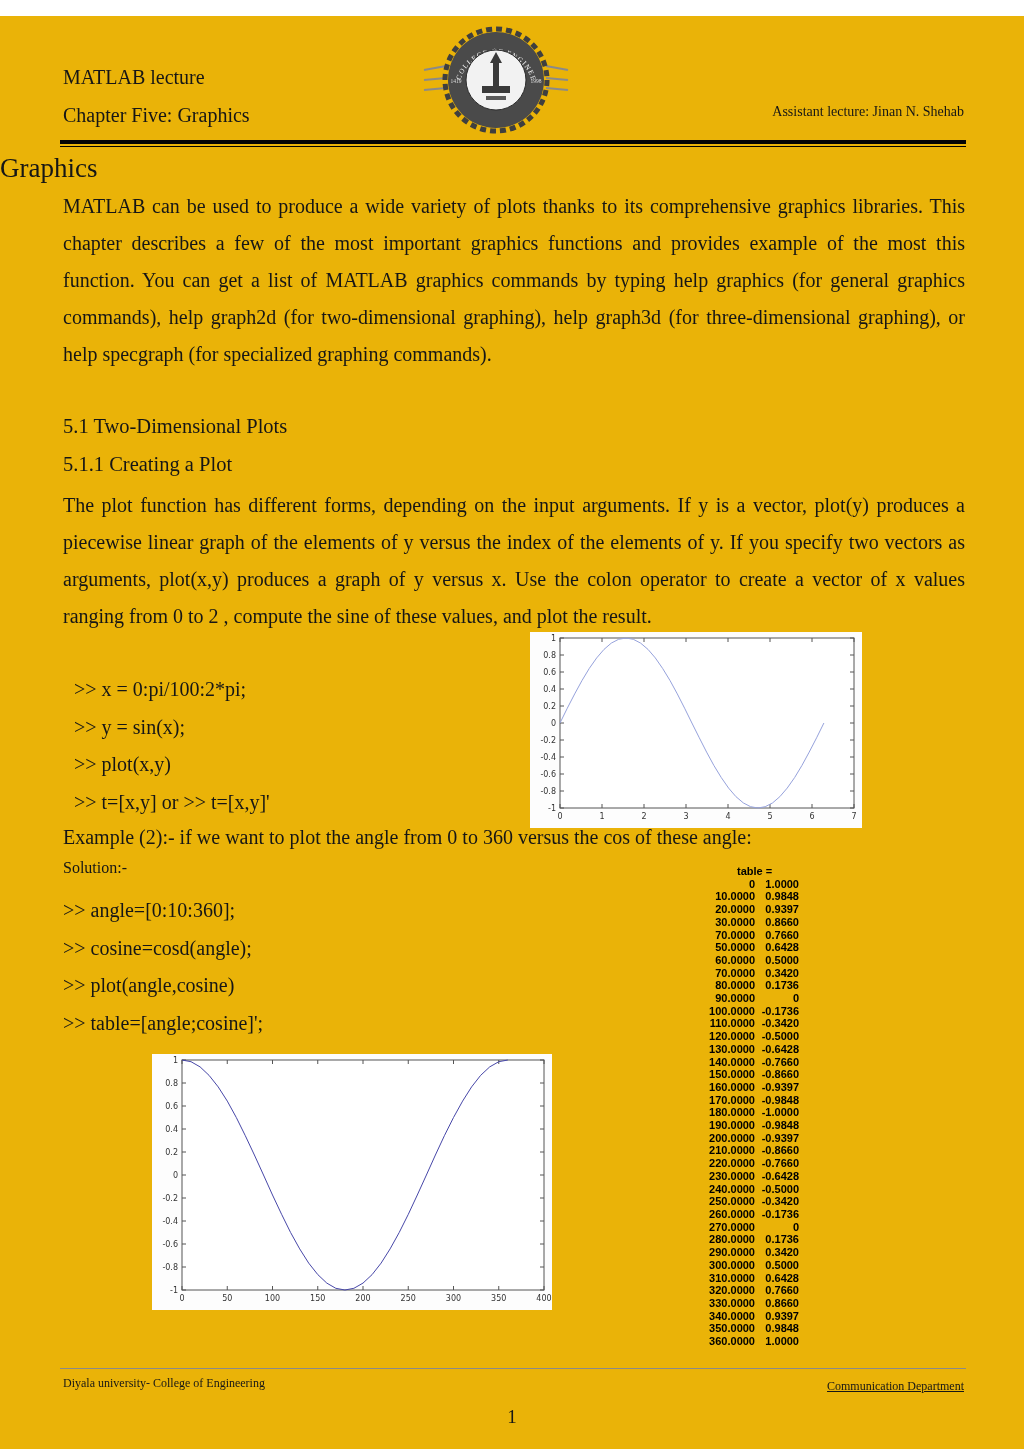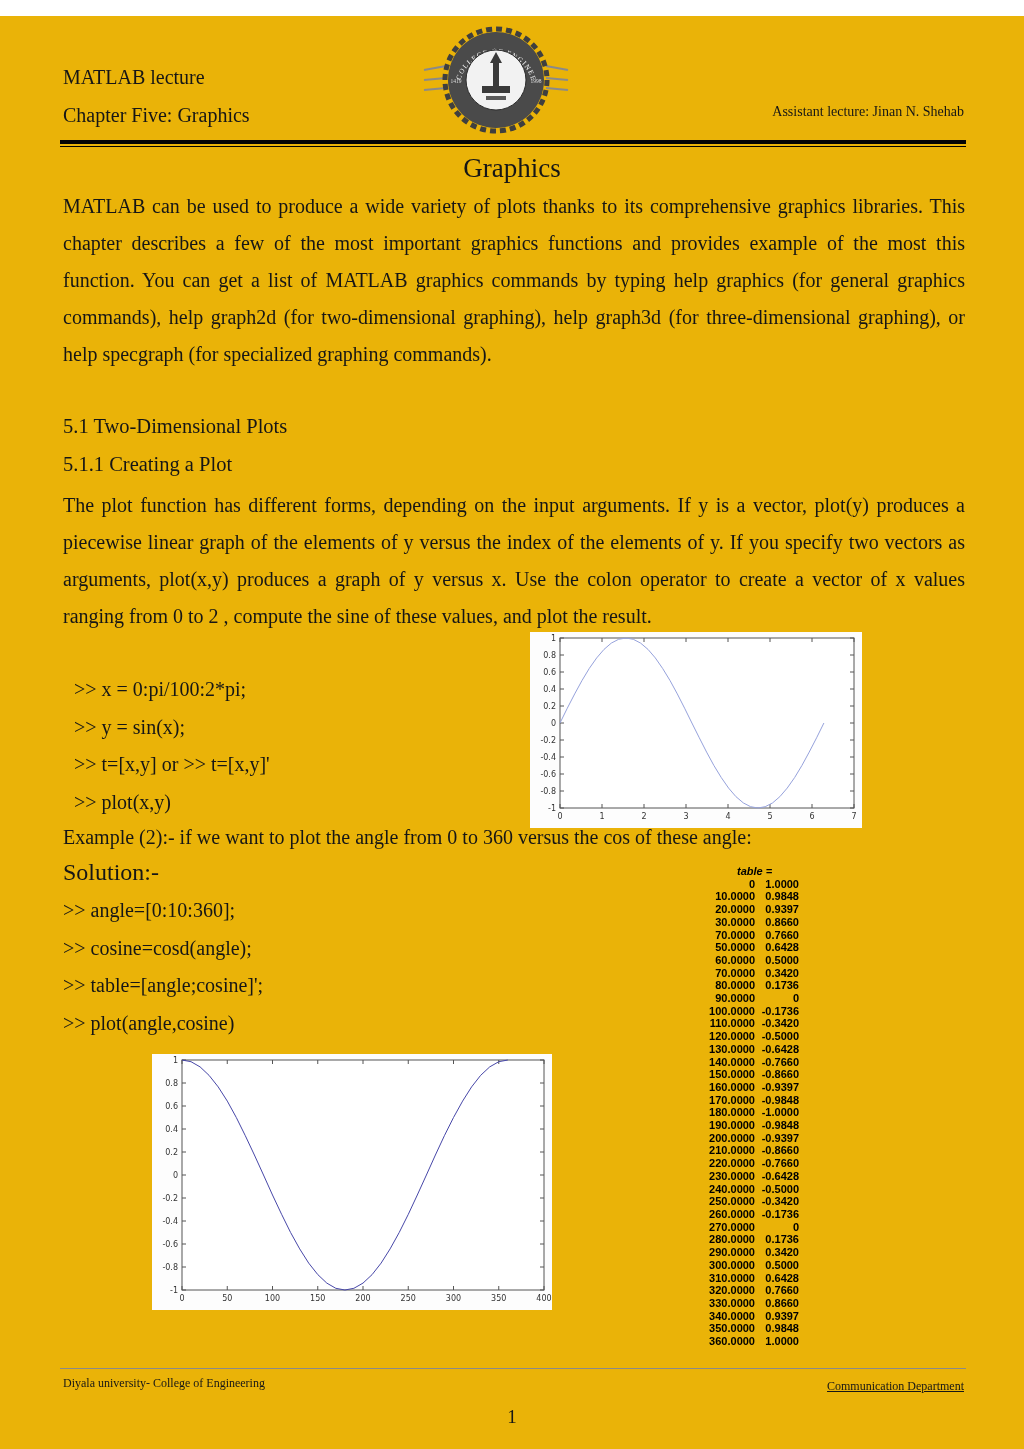--- a/index.html
+++ b/index.html
@@ -5,29 +5,29 @@
   * { margin:0; padding:0; box-sizing:border-box; }
   html,body { background:#fff; }
   .page {
     position:relative; width:1024px; height:1449px; margin:16px auto;
     background:#eab308; color:#161616;
     font-family:"Liberation Serif", serif; overflow:hidden;
   }
   .abs { position:absolute; }
   .body-text { font-size:20px; line-height:37px; text-align:justify; }
   .heading { font-size:20.5px; }
-  .page-title { font-size:27px; text-align:center; width:100%; }
+  .page-title { font-size:27px; text-align:left; width:100%; }
   .code-line { font-size:20px; line-height:37.5px; white-space:pre; }
   .rule-top { border-top:4px solid #050505; border-bottom:1px solid #050505; height:7px; }
   .rule-bottom { border-top:1px solid #8a8a8a; height:1px; }
   .matlab-table {
     font-family:"Liberation Sans", sans-serif; font-weight:bold;
     font-size:11px; line-height:12.7px; color:#000;
   }
-  .matlab-table .t-title { margin-left:46px;font-style:italic; }
+  .matlab-table .t-title { margin-left:46px; }
   .t-row { display:flex; }
   .t-row span:first-child { width:64px; text-align:right; }
   .t-row span:last-child  { width:42px; text-align:right; margin-left:2px; }
   .chart { background:#fdfdfd; }
   .footer-text { font-size:12px; }
   .page-num { width:100%; text-align:center; font-size:19px; }
 </style>
 </head>
 <body>
 
@@ -77,22 +77,22 @@
   <p class="abs body-text" style="left:63px; width:902px; top:172px;">MATLAB can be used to produce a wide variety of plots thanks to its comprehensive graphics libraries. This chapter describes a few of the most important graphics functions and provides example of the most this function. You can get a list of MATLAB graphics commands by typing help graphics (for general graphics commands), help graph2d (for two-dimensional graphing), help graph3d (for three-dimensional graphing), or help specgraph (for specialized graphing commands).</p>
 
   <h2 class="abs heading" style="left:63px; top:399px; font-weight:normal;">5.1 Two-Dimensional Plots</h2>
   <h2 class="abs heading" style="left:63px; top:437px; font-weight:normal;">5.1.1 Creating a Plot</h2>
 
   <p class="abs body-text" style="left:63px; width:902px; top:471px;">The plot function has different forms, depending on the input arguments. If y is a vector, plot(y) produces a piecewise linear graph of the elements of y versus the index of the elements of y. If you specify two vectors as arguments, plot(x,y) produces a graph of y versus x. Use the colon operator to create a vector of x values ranging from 0 to 2 , compute the sine of these values, and plot the result.</p>
 
   <div class="abs" style="left:74px; top:655px;">
       <div class="code-line">&gt;&gt; x = 0:pi/100:2*pi;</div>
       <div class="code-line">&gt;&gt; y = sin(x);</div>
+      <div class="code-line">&gt;&gt; plot(x,y)</div>
       <div class="code-line">&gt;&gt; t=[x,y] or &gt;&gt; t=[x,y]'</div>
-      <div class="code-line">&gt;&gt; plot(x,y)</div>
     </div>
 
   <div class="abs chart" style="left:530px; top:616px; width:332px; height:196px;"><svg width="332" height="196" font-family="DejaVu Sans, sans-serif" font-size="8" fill="#333">
         <rect x="30" y="6" width="294" height="170" fill="#ffffff" stroke="#555"></rect>
         <line x1="30" y1="176" x2="30" y2="172" stroke="#555"></line>
         <line x1="30" y1="6" x2="30" y2="10" stroke="#555"></line>
         <text x="30" y="187" text-anchor="middle">0</text>
         <line x1="72" y1="176" x2="72" y2="172" stroke="#555"></line>
         <line x1="72" y1="6" x2="72" y2="10" stroke="#555"></line>
         <text x="72" y="187" text-anchor="middle">1</text>
@@ -144,27 +144,27 @@
         <line x1="30" y1="159" x2="34" y2="159" stroke="#555"></line>
         <line x1="324" y1="159" x2="320" y2="159" stroke="#555"></line>
         <text x="26" y="161.5" text-anchor="end">-0.8</text>
         <line x1="30" y1="176" x2="34" y2="176" stroke="#555"></line>
         <line x1="324" y1="176" x2="320" y2="176" stroke="#555"></line>
         <text x="26" y="178.5" text-anchor="end">-1</text>
         <polyline fill="none" stroke="#96a2dc" stroke-width="1" points="30.0,91.0 37.3,76.2 44.7,61.9 52.0,48.5 59.3,36.4 66.7,25.9 74.0,17.4 81.3,11.1 88.6,7.3 96.0,6.0 103.3,7.3 110.6,11.1 118.0,17.4 125.3,25.9 132.6,36.4 140.0,48.5 147.3,61.9 154.6,76.2 161.9,91.0 169.3,105.8 176.6,120.1 183.9,133.5 191.3,145.6 198.6,156.1 205.9,164.6 213.3,170.9 220.6,174.7 227.9,176.0 235.2,174.7 242.6,170.9 249.9,164.6 257.2,156.1 264.6,145.6 271.9,133.5 279.2,120.1 286.6,105.8 293.9,91.0"></polyline>
       </svg></div>
 
   <div class="abs" style="left:63px; top:810px; width:902px; font-size:20px;">Example (2):- if we want to plot the angle from 0 to 360 versus the cos of these angle:</div>
-  <div class="abs" style="left:63px; top:843px; font-size:24px;">Solution:-</div>
+  <div class="abs" style="left:63px; top:843px; font-size:16px;">Solution:-</div>
 
   <div class="abs" style="left:63px; top:876px;">
       <div class="code-line">&gt;&gt; angle=[0:10:360];</div>
       <div class="code-line">&gt;&gt; cosine=cosd(angle);</div>
+      <div class="code-line">&gt;&gt; plot(angle,cosine)</div>
       <div class="code-line">&gt;&gt; table=[angle;cosine]';</div>
-      <div class="code-line">&gt;&gt; plot(angle,cosine)</div>
     </div>
 
   <div class="abs matlab-table" style="left:691px; top:849px; width:120px;">
     <div class="t-title">table =</div>
     <div>
         <div class="t-row">
           <span>0</span>
           <span>1.0000</span>
         </div>
         <div class="t-row">

